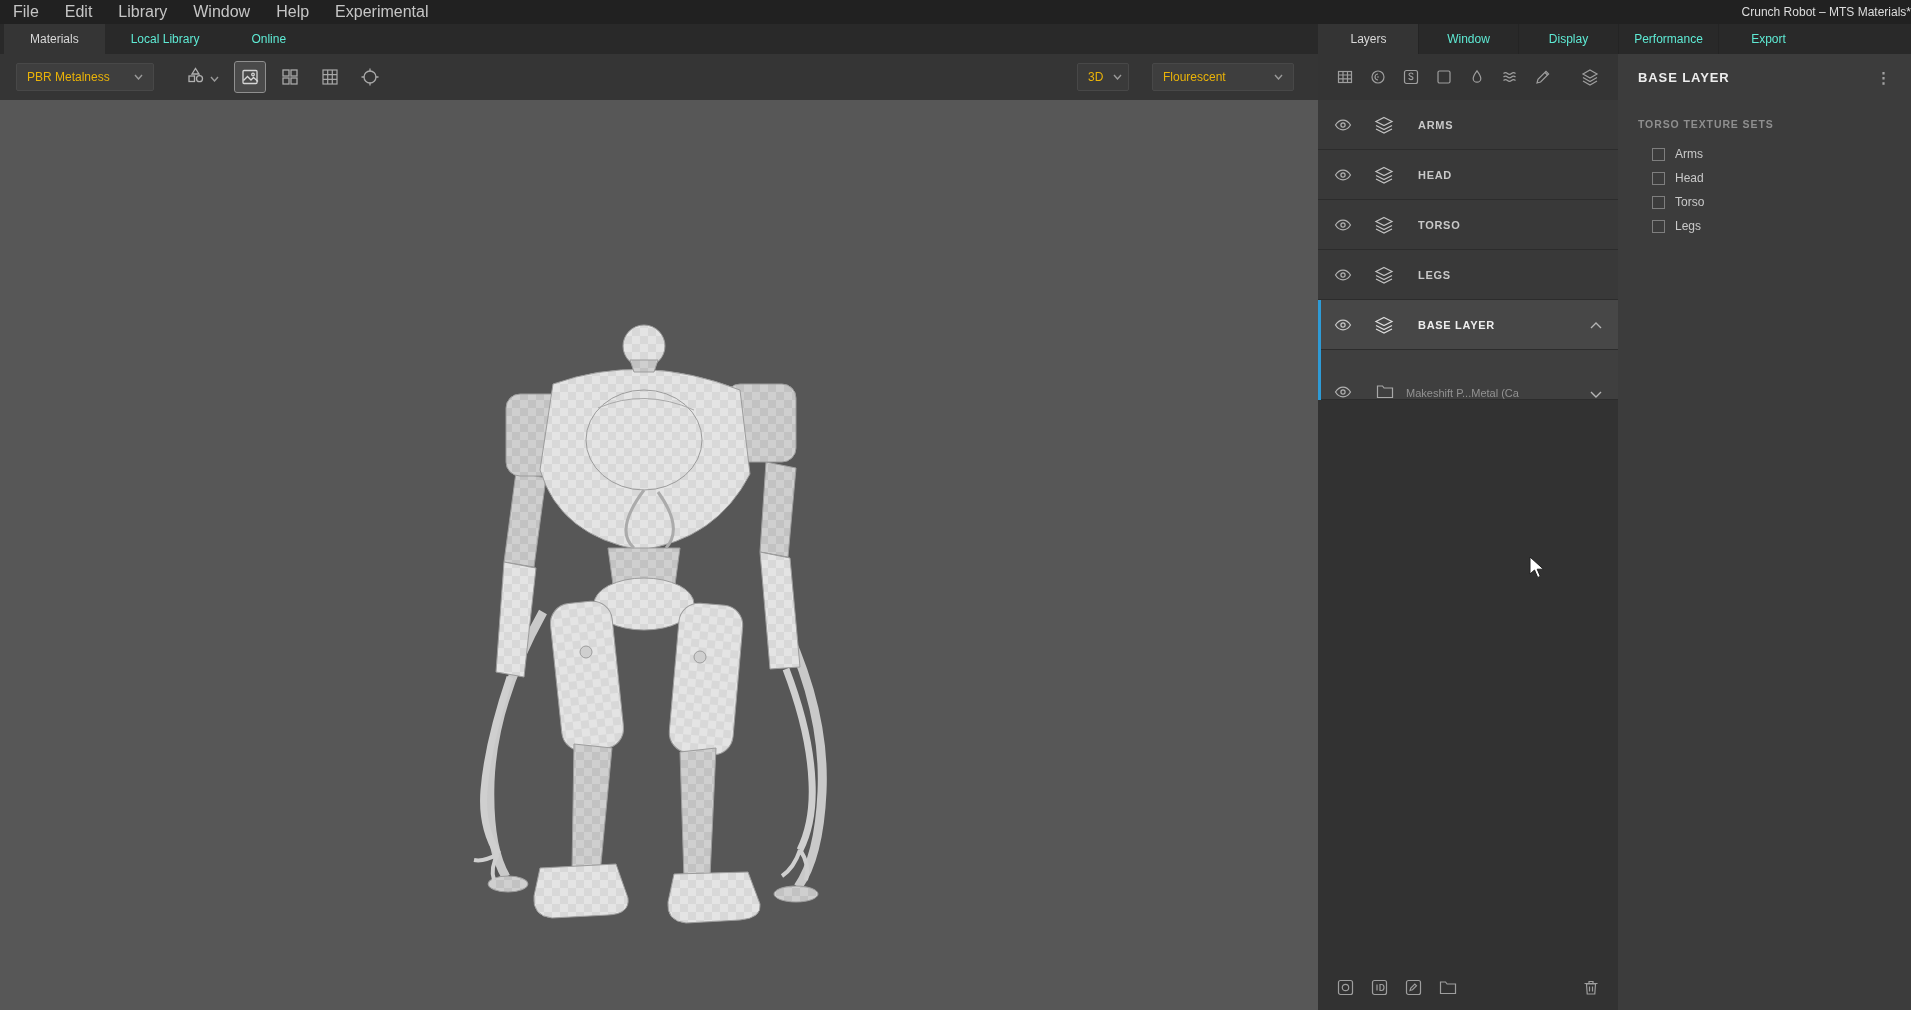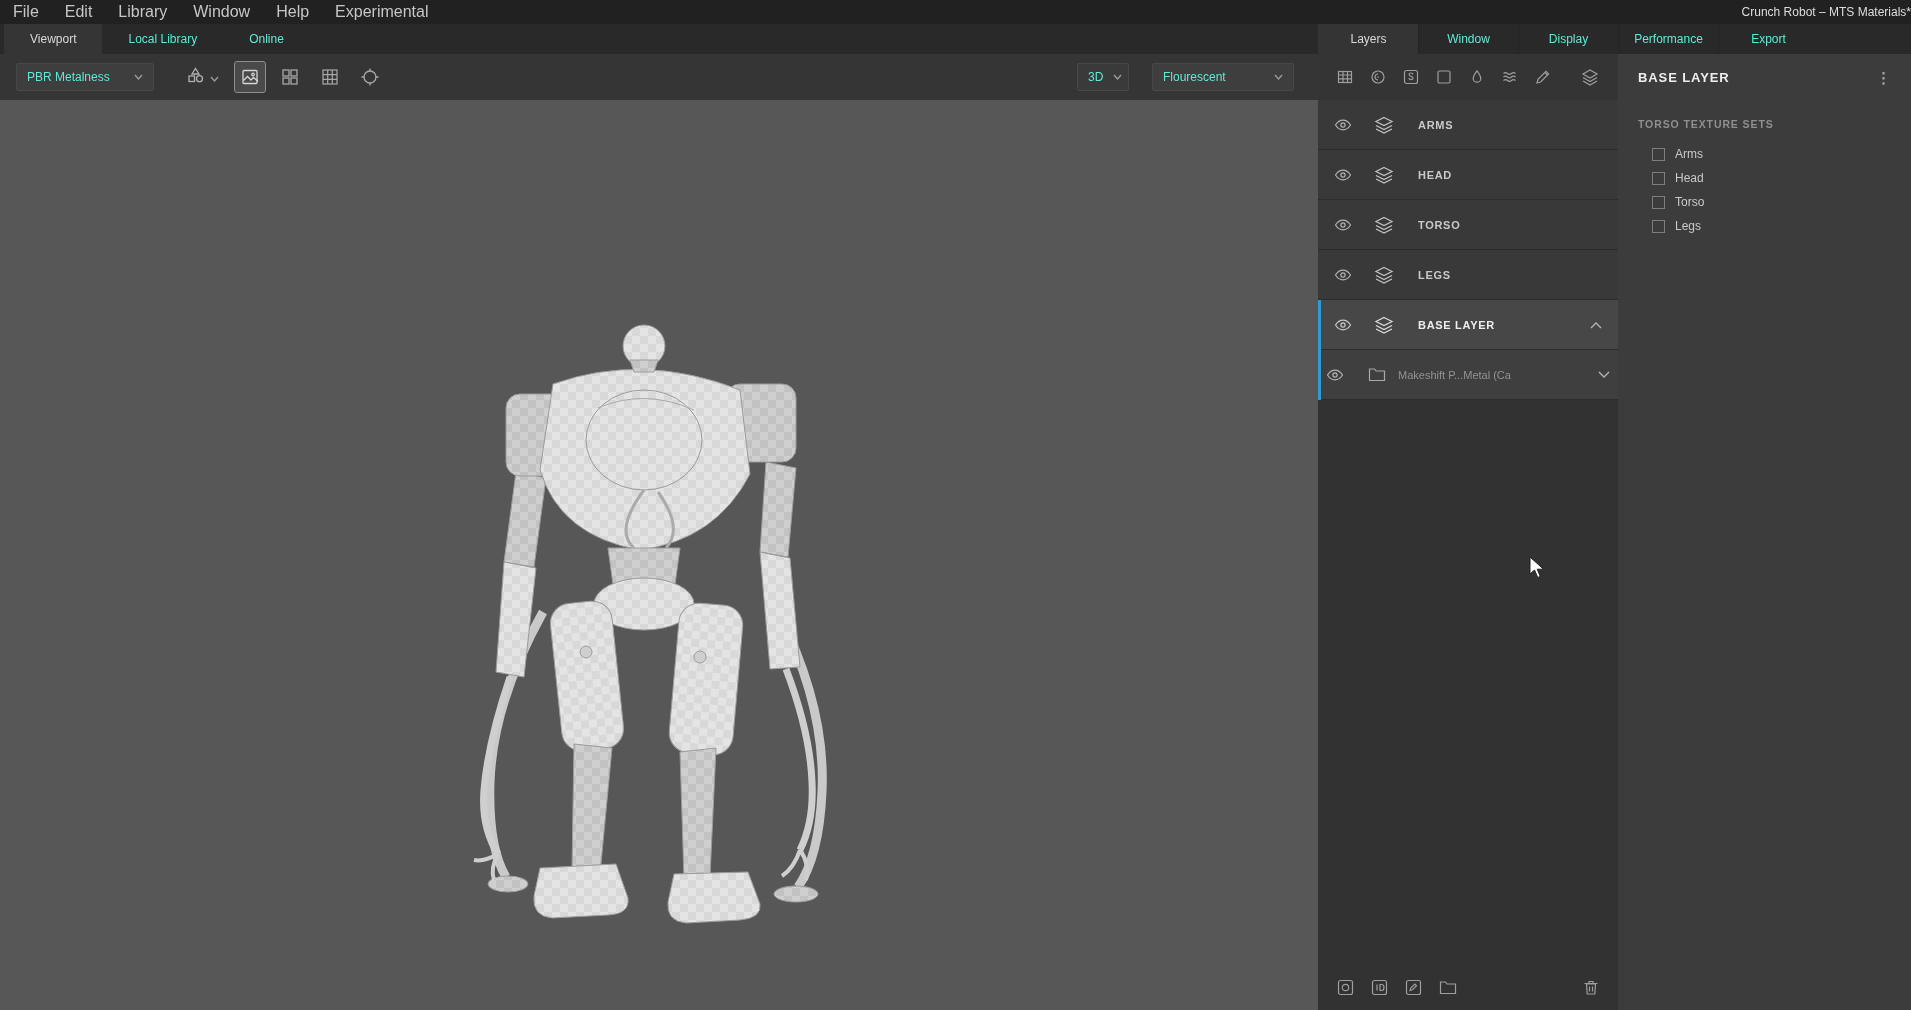--- a/index.html
+++ b/index.html
@@ -22,21 +22,21 @@
   .rtab.active{background:#343434;border-left-color:transparent}
 
   
   .content{display:flex;height:956px}
   .left-col{width:1318px;display:flex;flex-direction:column}
   .layers-col{width:300px;background:#323232;display:flex;flex-direction:column;position:relative}
   .props-col{width:293px;background:#3c3c3c;display:flex;flex-direction:column}
 
   
   .toolbar{height:46px;background:#353535;display:flex;align-items:center;padding:0 16px;flex:none}
-  .dropdown{height:28px;background:#3e3e3e;border:1px solid #484848;display:flex;align-items:center;padding:0 10px;font-size:12px;color:#5eead4;border-radius:2px;cursor:default}
+  .dropdown{height:28px;background:#3e3e3e;border:1px solid #484848;display:flex;align-items:center;padding:0 10px;font-size:12px;color:#eab308;border-radius:2px;cursor:default}
   .dropdown .chev{margin-left:auto;padding-left:10px;display:flex;align-items:center}
   .dd-shading{width:138px}
   .dd-view{width:52px;margin-left:auto;background:#3a3a3a}
   .dd-env{width:142px;margin-left:23px;margin-right:8px}
   .icon-dd{display:flex;align-items:center;gap:5px;margin-left:26px;padding:4px 6px;cursor:default}
   .iconbtn{width:30px;height:30px;display:flex;align-items:center;justify-content:center;border-radius:2px;margin-left:10px;cursor:default}
   .iconbtn.active{background:#4a4a4a;outline:1px solid #8f8f8f}
   .iconbtn svg{display:block}
 
   
@@ -47,21 +47,21 @@
   .channelbar{height:46px;background:#343434;display:flex;align-items:center;padding:0 19px;gap:17px;flex:none}
   .channelbar .push{margin-left:auto}
   .layer-row{height:50px;background:#393939;border-bottom:1px solid #2c2c2c;display:flex;align-items:center;padding:0 16px;position:relative;cursor:default}
   .layer-row.selected{background:#474747}
   .eye{flex:none;margin-right:22px;display:flex}
   .stack{flex:none;margin-right:24px;display:flex}
   .layer-name{font-size:11px;font-weight:bold;letter-spacing:.7px;color:#c9c9c9}
   .selected .layer-name{color:#ededed}
   .sel-stripe{position:absolute;left:0;top:0;bottom:-1px;width:3px;background:#2e9bd6}
   .row-chev{margin-left:auto;display:flex}
-  .sub-row{height:50px;background:#3f3f3f;border-bottom:1px solid #2c2c2c;display:flex;align-items:center;padding:0 8px;position:relative;cursor:default}
+  .sub-row{height:50px;background:#3f3f3f;border-bottom:1px solid #2c2c2c;display:flex;align-items:flex-end;padding:0 16px;position:relative;cursor:default}
   .sub-row .folder{flex:none;margin:0 12px 0 24px;display:flex}
   .sub-name{font-size:11px;color:#929292}
   .layers-footer{position:absolute;bottom:0;left:0;right:0;height:46px;display:flex;align-items:center;padding:0 19px;gap:17px}
   .layers-footer .push{margin-left:auto}
   .ficon{display:flex;cursor:default}
 
   
   .props-header{height:46px;display:flex;align-items:center;padding:0 20px;color:#ededed;font-weight:bold;font-size:13px;letter-spacing:.9px;flex:none}
   .kebab{margin-left:auto;color:#a2a2a2;font-size:15px;line-height:1;cursor:default;letter-spacing:0}
   .section-title{color:#8f8f8f;font-size:10.5px;font-weight:bold;letter-spacing:.9px;padding:18px 0 12px 20px}
@@ -82,21 +82,21 @@
     <span class="menu-item">Edit</span>
     <span class="menu-item">Library</span>
     <span class="menu-item">Window</span>
     <span class="menu-item">Help</span>
     <span class="menu-item">Experimental</span>
     <div class="window-title">Crunch Robot – MTS Materials*</div>
   </div>
 
   <div class="tabbar">
     <div class="left-tabs">
-      <div class="tab active">Viewport</div>
+      <div class="tab active">Materials</div>
       <div class="tab">Local Library</div>
       <div class="tab">Online</div>
     </div>
     <div class="right-tabs">
       <div class="tab rtab active">Layers</div>
       <div class="tab rtab">Window</div>
       <div class="tab rtab">Display</div>
       <div class="tab rtab">Performance</div>
       <div class="tab rtab">Export</div>
     </div>

